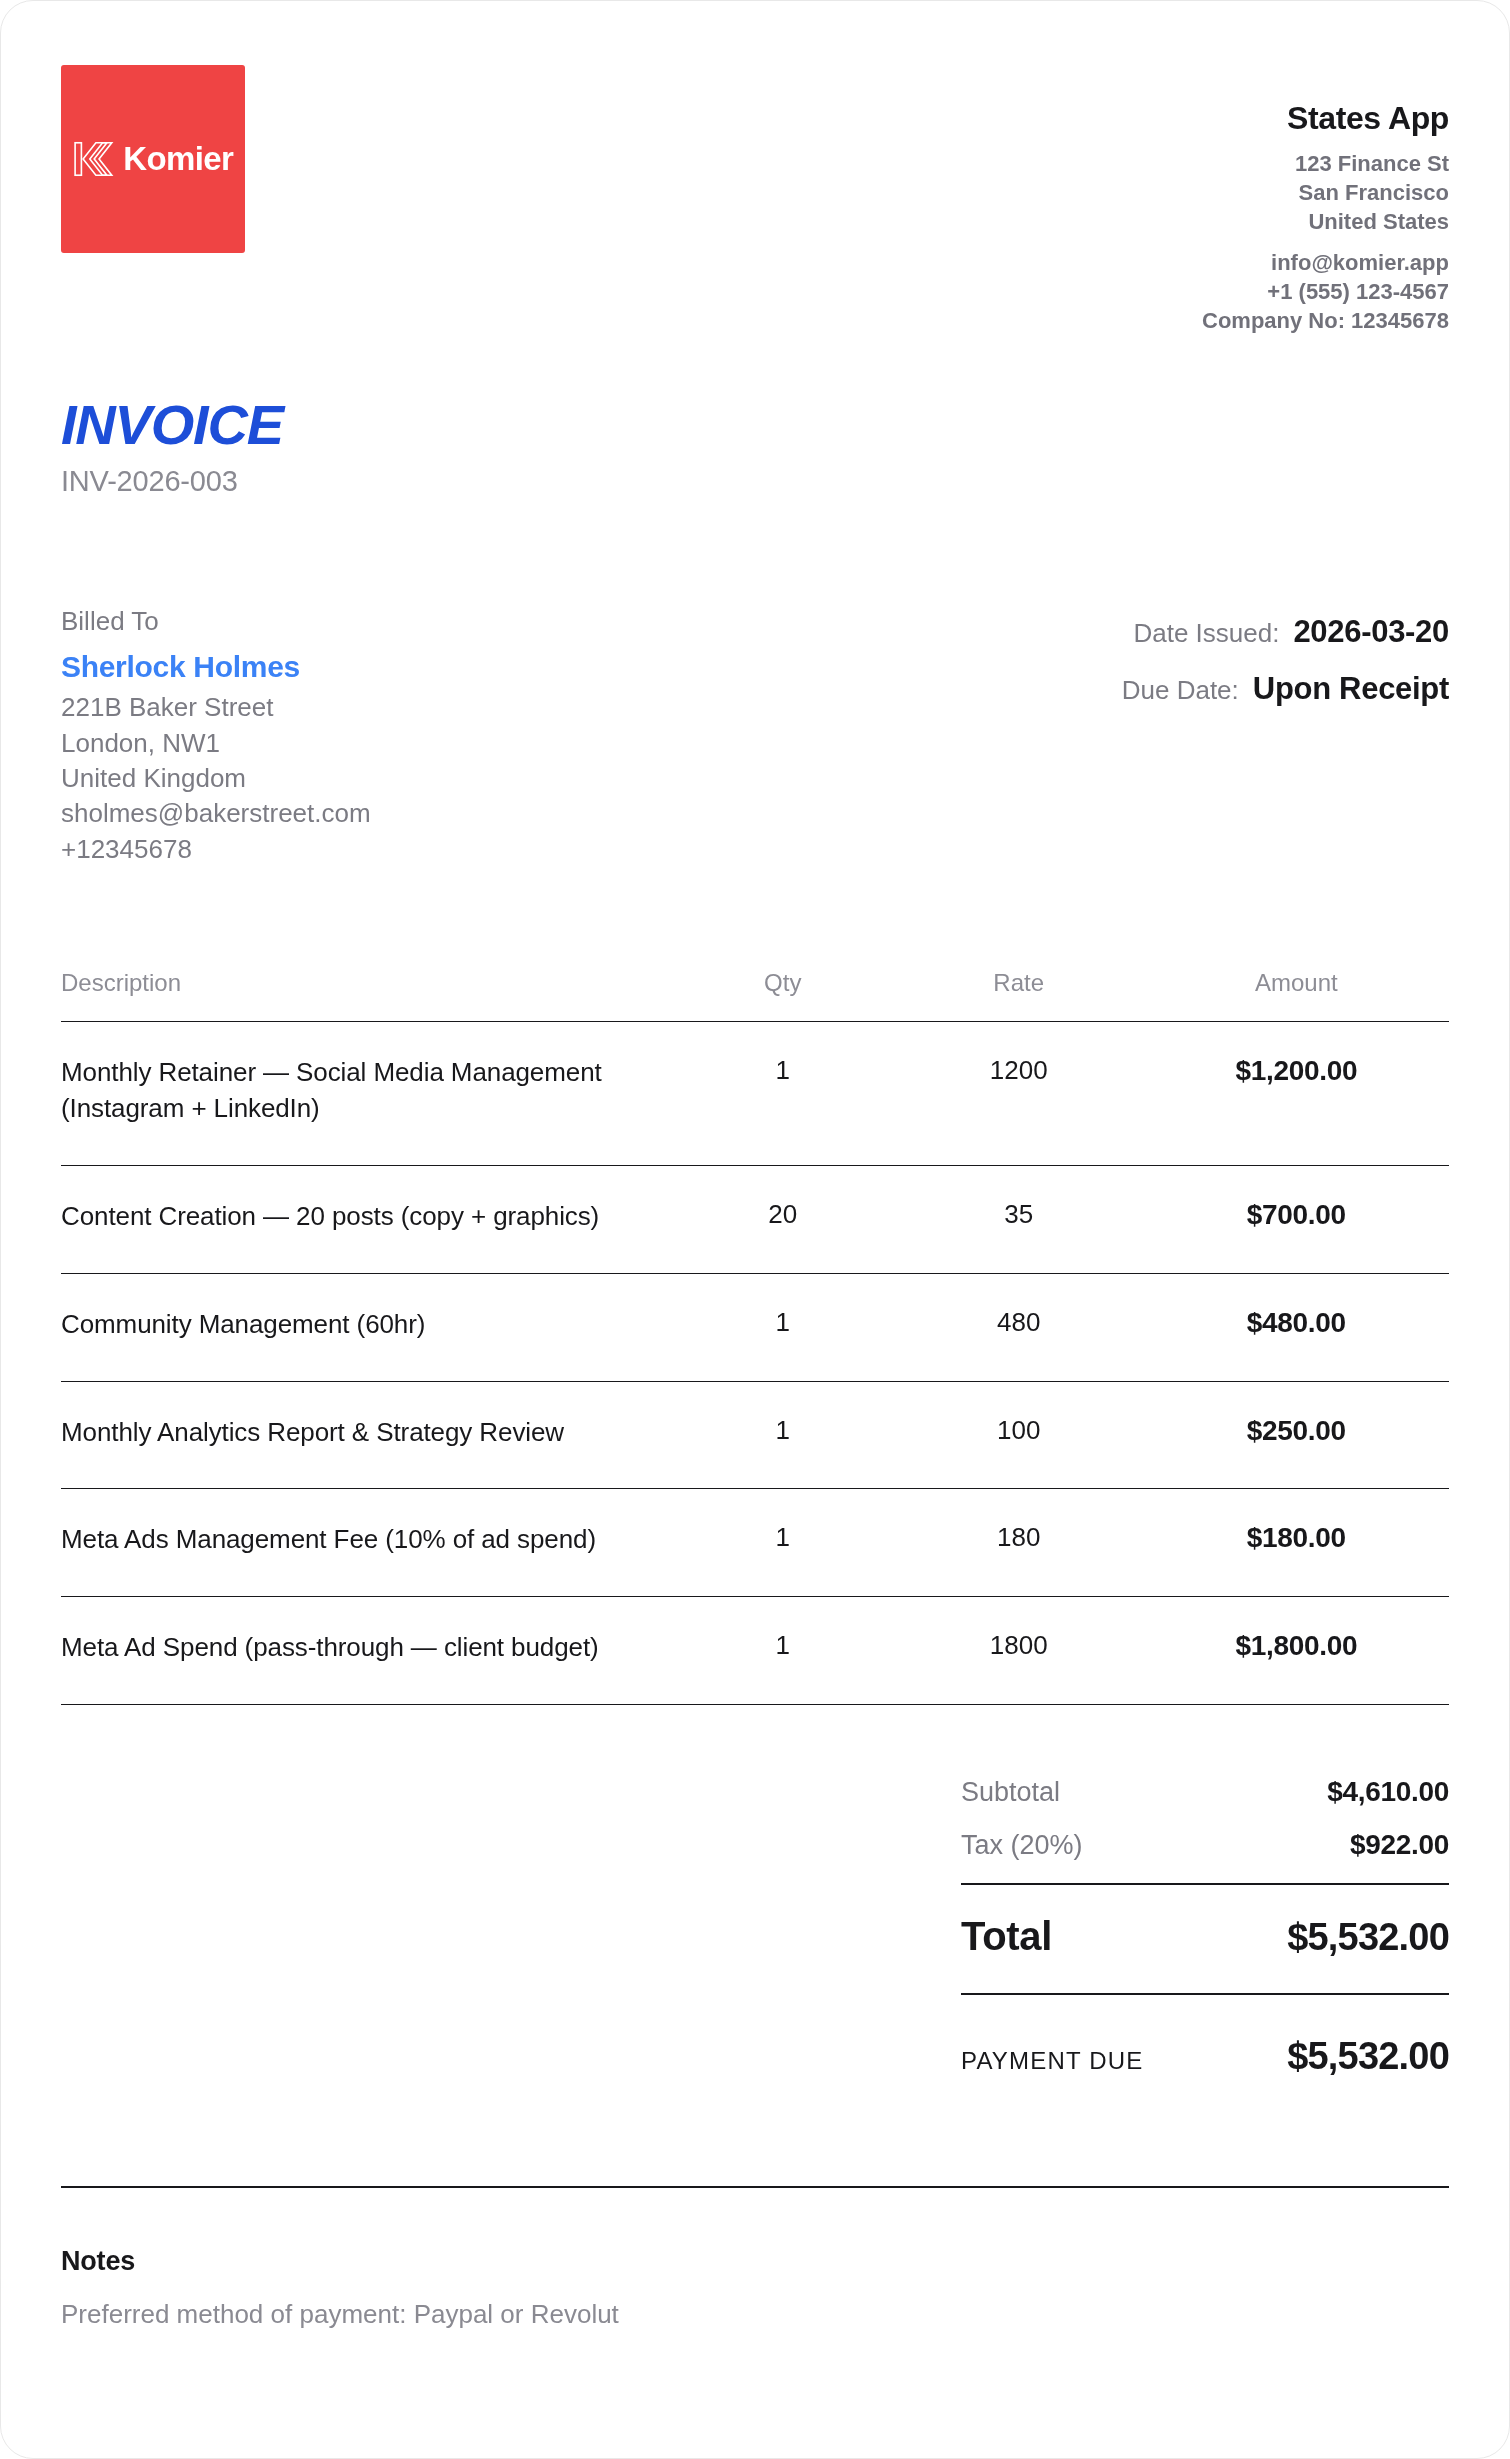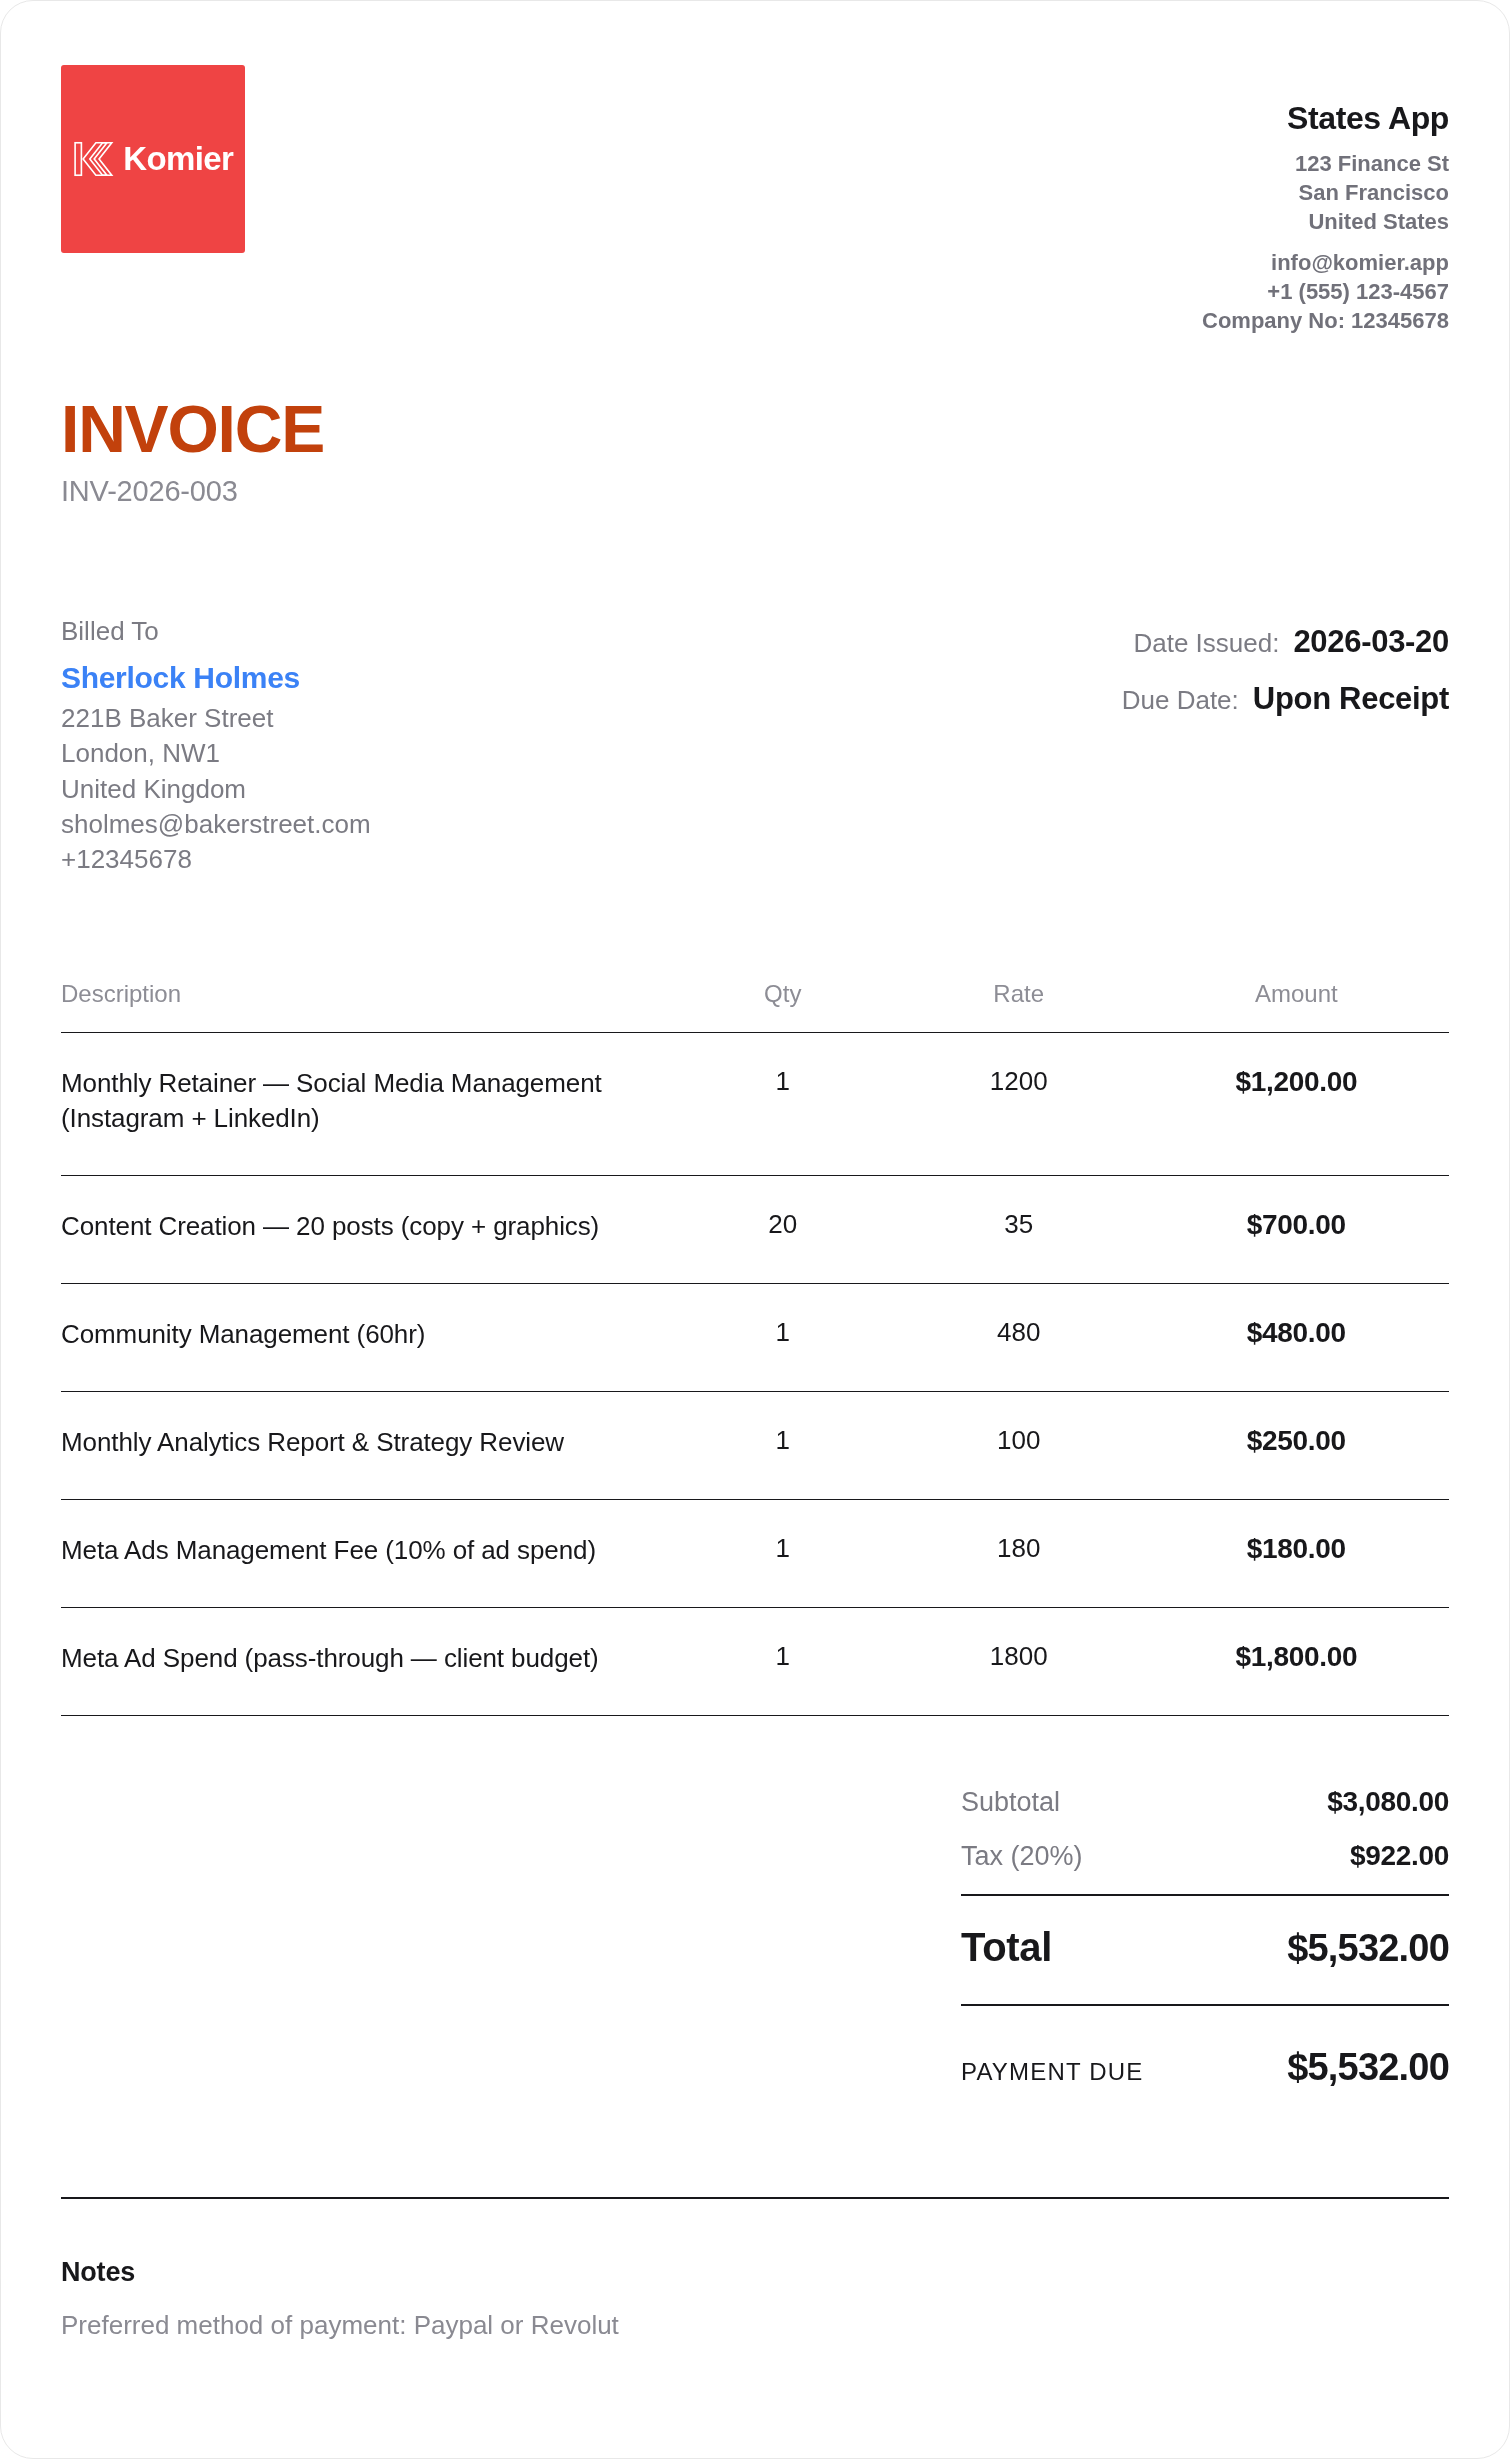--- a/index.html
+++ b/index.html
@@ -84,25 +84,26 @@
   }
 
   .company-gap { height: 11.5px; }
 
   
   .title-block {
     margin-top: 60px;
   }
 
   .invoice-title {
-    font-size: 66px;
-    font-weight: 700;
-    color: #c2410c;
+    font-size: 56px;
+    font-weight: 700;
+    color: #1d4ed8;
     letter-spacing: -1.2px;
     line-height: 1.06;
+    font-style: italic;
   }
 
   .invoice-number {
     font-size: 29px;
     color: #8a8a92;
     margin-top: 10.6px;
     font-weight: 400;
     letter-spacing: -0.2px;
   }
 
@@ -439,21 +440,21 @@
           </tr>
         </tbody>
     </table>
   </div>
 
   <div class="totals-wrap">
     <div class="totals">
 
       <div class="totals-row">
         <span class="totals-label">Subtotal</span>
-        <span class="totals-value">$3,080.00</span>
+        <span class="totals-value">$4,610.00</span>
       </div>
 
       <div class="totals-row">
         <span class="totals-label">Tax (20%)</span>
         <span class="totals-value">$922.00</span>
       </div>
 
       <div class="totals-divider"></div>
 
       <div class="total-row">

